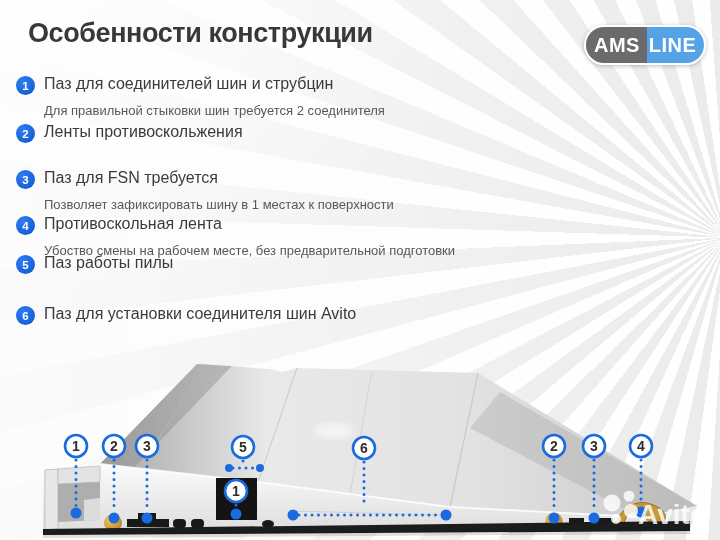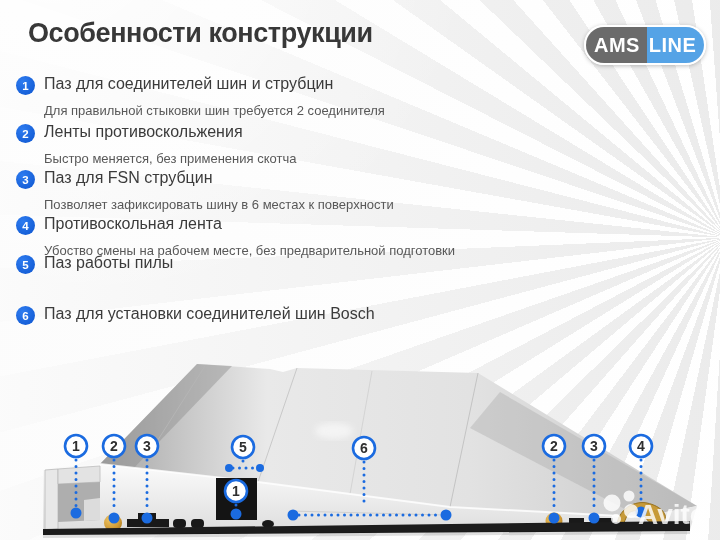--- a/index.html
+++ b/index.html
@@ -57,47 +57,46 @@
     <span class="badge">1</span>
     <div class="ft">
         <div class="t">Паз для соединителей шин и струбцин</div>
     <div class="d">Для правильной стыковки шин требуется 2 соединителя</div>
       </div>
   </div>
   <div class="feat r2">
     <span class="badge">2</span>
     <div class="ft">
         <div class="t">Ленты противоскольжения</div>
-    <div class="d">Быстро меняется, без применения скотча</div>
       </div>
   </div>
   <div class="feat r3">
     <span class="badge">3</span>
     <div class="ft">
-        <div class="t">Паз для FSN струбцин</div>
-    <div class="d">Позволяет зафиксировать шину в 6 местах к поверхности</div>
+        <div class="t">Паз для FSN требуется</div>
+    <div class="d">Позволяет зафиксировать шину в 1 местах к поверхности</div>
       </div>
   </div>
   <div class="feat r4">
     <span class="badge">4</span>
     <div class="ft">
         <div class="t">Противоскольная лента</div>
     <div class="d">Убоство смены на рабочем месте, без предварительной подготовки</div>
       </div>
   </div>
   <div class="feat r5">
     <span class="badge">5</span>
     <div class="ft">
         <div class="t">Паз работы пилы</div>
       </div>
   </div>
   <div class="feat r6">
     <span class="badge">6</span>
     <div class="ft">
-        <div class="t">Паз для установки соединителей шин Bosch</div>
+        <div class="t">Паз для установки соединителя шин Avito</div>
     <div class="d"></div>
       </div>
   </div>
 
   <svg class="rail" width="720" height="540" viewBox="0 0 720 540">
     <defs>
       <linearGradient id="gTop" x1="0" y1="0" x2="1" y2="0">
         <stop offset="0" stop-color="#a5a5a5"></stop>
           <stop offset=".28" stop-color="#e9e9e9"></stop>
         <stop offset=".62" stop-color="#e2e2e2"></stop>

